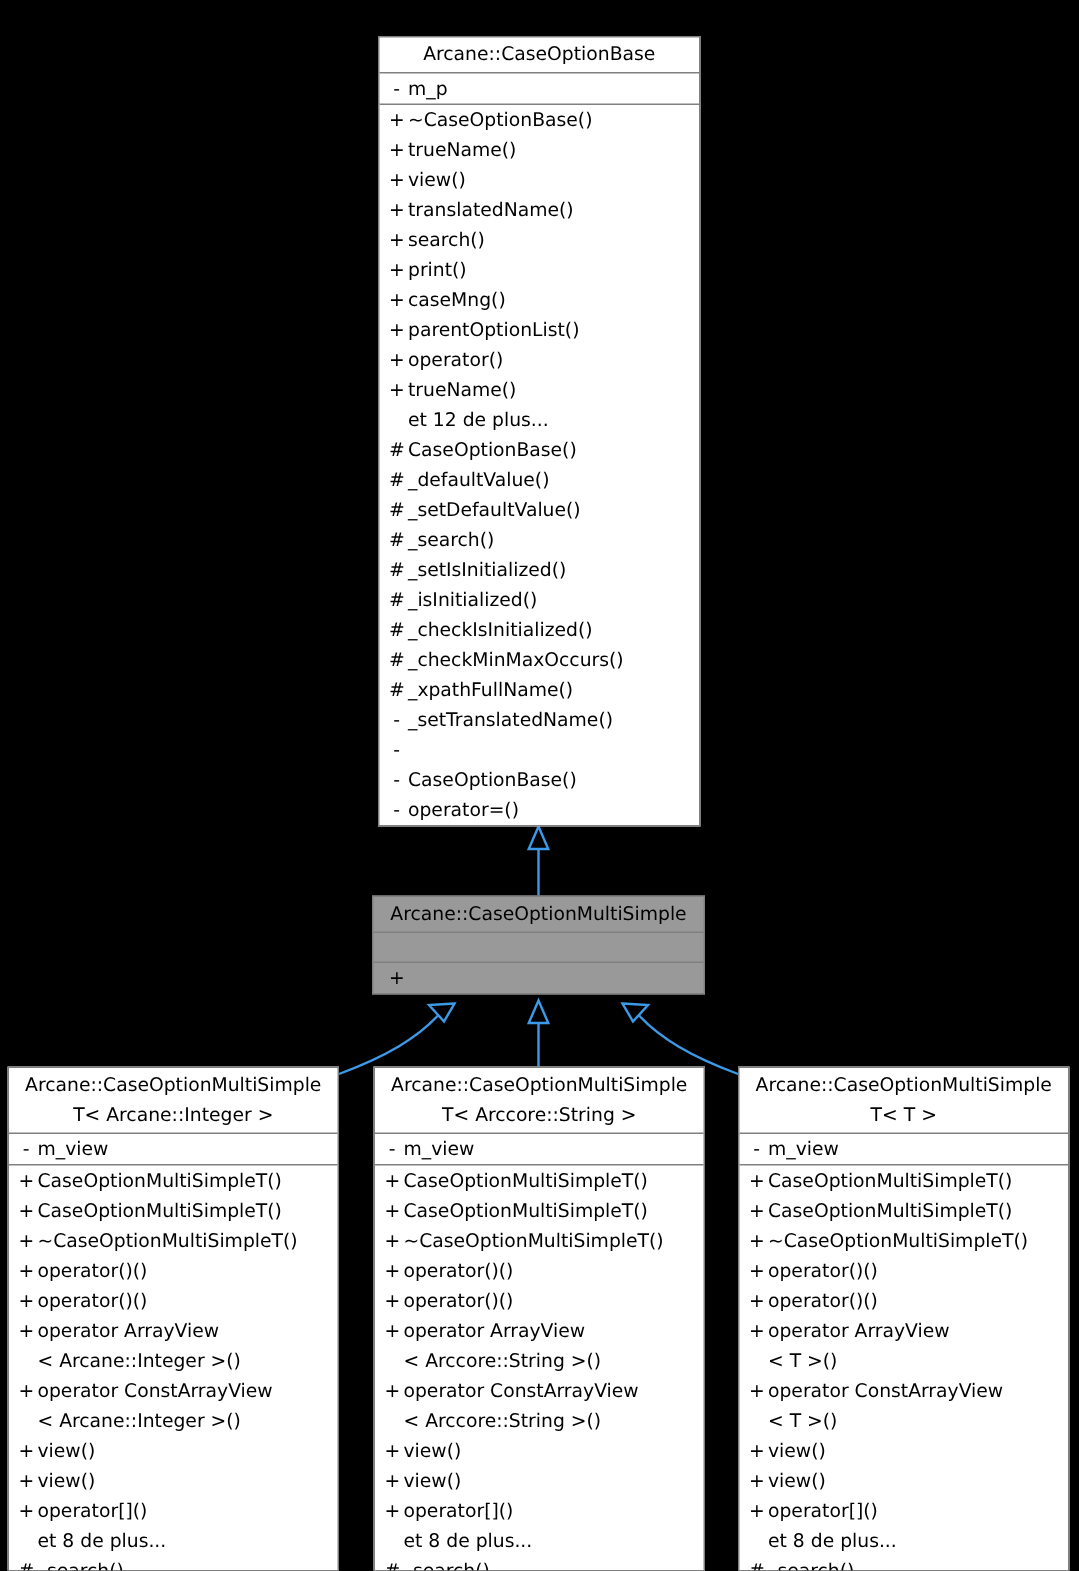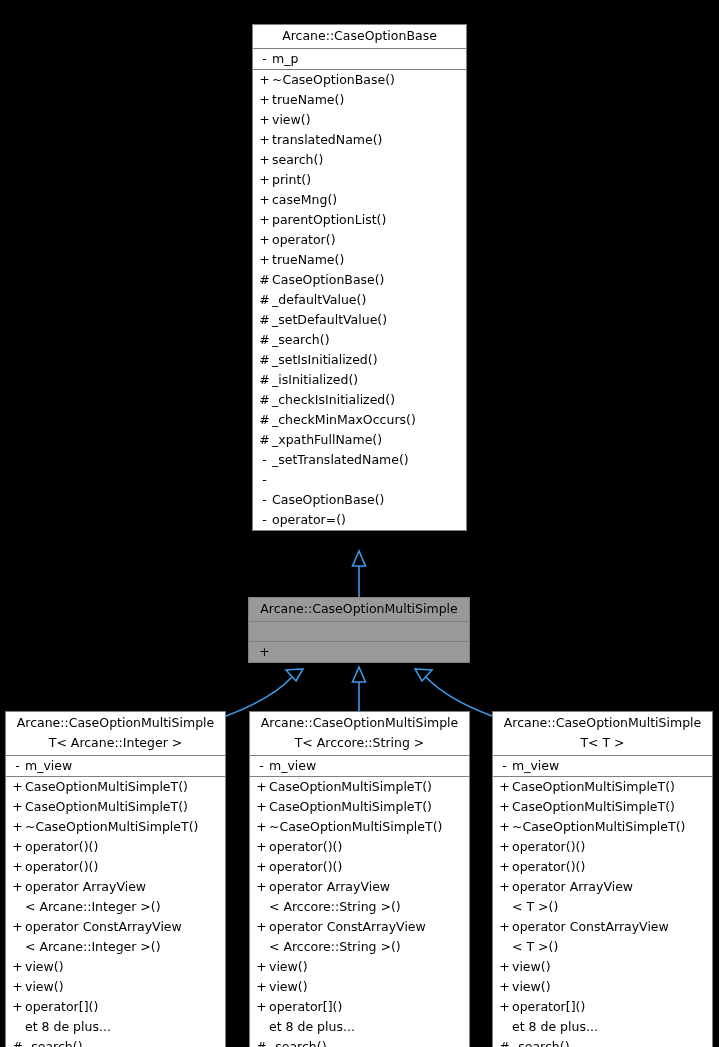--- a/index.html
+++ b/index.html
@@ -160,20 +160,24 @@
           <span class="mname">parentOptionList()</span>
         </div>
       <div class="member">
           <span class="vis">+</span>
           <span class="mname">operator()</span>
         </div>
       <div class="member">
           <span class="vis">+</span>
           <span class="mname">trueName()</span>
         </div>
+      <div class="member more">
+          <span class="vis"></span>
+          <span class="mname">et 12 de plus...</span>
+        </div>
       <div class="member">
           <span class="vis">#</span>
           <span class="mname">CaseOptionBase()</span>
         </div>
       <div class="member">
           <span class="vis">#</span>
           <span class="mname">_defaultValue()</span>
         </div>
       <div class="member">
           <span class="vis">#</span>

